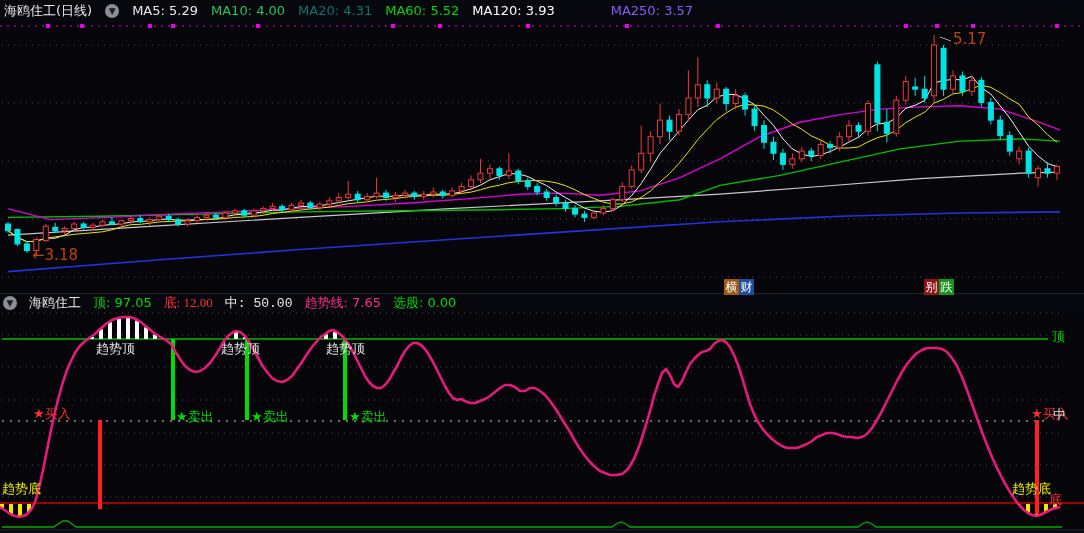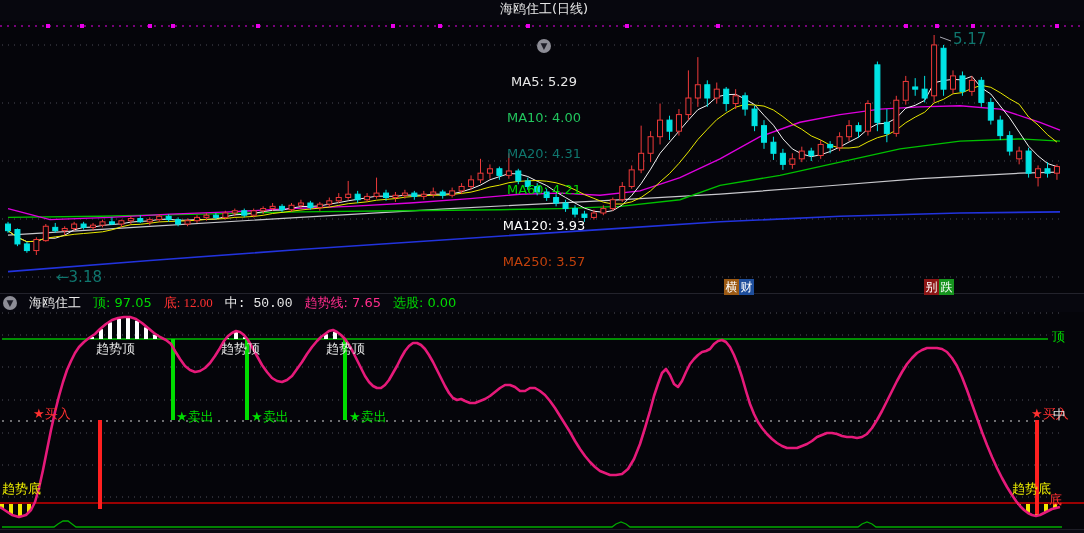--- a/index.html
+++ b/index.html
@@ -2,29 +2,29 @@
 <html><head>
 <meta charset="utf-8">
 <style>
   * { margin:0; padding:0; box-sizing:border-box; }
   html,body { width:1084px; height:533px; background:#000; overflow:hidden;
               font-family:"DejaVu Sans","Liberation Sans",sans-serif; }
   #app { position:relative; width:1084px; height:533px; background:#05050a; }
   svg { position:absolute; left:0; top:0; }
   .hdr { position:absolute; left:0; width:1084px; display:flex; align-items:center;
          background:#07070e; color:#e8e8e8; font-size:13px; white-space:nowrap; }
-  #main-header { top:0; height:21px; gap:21px; padding-left:4px;flex-direction:column; }
+  #main-header { top:0; height:21px; gap:13px; padding-left:4px; }
   #sub-header  { top:294px; height:18px; gap:12px; padding-left:3px; font-size:13px; }
   .chev { display:inline-flex; width:14px; height:14px; border-radius:50%;
           background:#8d8d96; color:#1c1c26; font-size:9px; line-height:14px;
           align-items:center; justify-content:center; flex:0 0 auto; }
   .lbl { position:absolute; font-size:13px; line-height:14px; white-space:nowrap; }
   .marker { position:absolute; display:flex; font-size:12px; line-height:16px; color:#fff; }
   .marker span { display:block; width:15px; height:16px; text-align:center; }
-  .anno { position:absolute; color:#0f766e; font-size:15px; white-space:nowrap; }
+  .anno { position:absolute; color:#c2410c; font-size:15px; white-space:nowrap; }
   #sep1 { position:absolute; left:0; top:293px; width:1084px; height:1px; background:#23232c; }
   #bottom-strip { position:absolute; left:0; top:529px; width:1084px; height:4px;
                   background:#0b0b13; border-top:1px solid #1d1d26; }
 </style>
 </head>
 <body>
 
 <div id="app">
 
   <svg id="chart-svg" width="1084" height="533" viewBox="0 0 1084 533">
@@ -403,37 +403,37 @@
 
   <div id="sep1"></div>
   <div id="bottom-strip"></div>
 
   <div id="main-header" class="hdr">
     <span>海鸥住工(日线)</span>
     <span class="chev">▼</span>
     <span class="ma-item" style="color: rgb(232, 232, 232);">MA5: 5.29</span>
     <span class="ma-item" style="color: #22c55e;">MA10: 4.00</span>
     <span class="ma-item" style="color: #0f766e;">MA20: 4.31</span>
-    <span class="ma-item" style="color: rgb(0, 216, 0);">MA60: 4.21</span>
+    <span class="ma-item" style="color: rgb(0, 216, 0);">MA60: 5.52</span>
     <span class="ma-item" style="color: #ffffff;">MA120: 3.93</span>
-    <span class="ma-item" style="color: #c2410c;">MA250: 3.57</span>
+    <span class="ma-item" style="color: #8b5cf6; margin-left: 43px;">MA250: 3.57</span>
   </div>
 
   <div id="sub-header" class="hdr">
     <span class="chev">▼</span>
     <span class="sub-item" style="color: rgb(232, 232, 232);">海鸥住工</span>
     <span class="sub-item" style="color: rgb(0, 216, 0);">顶: 97.05</span>
     <span class="sub-item" style="color: rgb(255, 50, 50); font-family: Liberation Serif, serif;">底: 12.00</span>
     <span class="sub-item" style="color: rgb(232, 232, 232); font-family: Liberation Mono, monospace;">中: 50.00</span>
     <span class="sub-item" style="color: rgb(255, 45, 140);">趋势线: 7.65</span>
     <span class="sub-item" style="color: rgb(0, 216, 0);">选股: 0.00</span>
   </div>
 
   <div class="anno" id="anno-high" style="left: 953px; top: 30px;">5.17</div>
-  <div class="anno" id="anno-low" style="left: 56px; top: 246px; margin-top: 22px;">←3.18</div>
+  <div class="anno" id="anno-low" style="left: 32px; top: 246px;">←3.18</div>
 
   <div id="overlay-root">
       <div class="lbl" style="left: 96px; top: 342px; color: rgb(232, 232, 232);">趋势顶</div>
       <div class="lbl" style="left: 221px; top: 342px; color: rgb(232, 232, 232);">趋势顶</div>
       <div class="lbl" style="left: 326px; top: 342px; color: rgb(232, 232, 232);">趋势顶</div>
       <div class="lbl" style="left: 176px; top: 410px; color: rgb(0, 221, 0);">★卖出</div>
       <div class="lbl" style="left: 251px; top: 410px; color: rgb(0, 221, 0);">★卖出</div>
       <div class="lbl" style="left: 349px; top: 410px; color: rgb(0, 221, 0);">★卖出</div>
       <div class="lbl" style="left: 33px; top: 407px; color: rgb(255, 48, 48);">★买入</div>
       <div class="lbl" style="left: 1031px; top: 407px; color: rgb(255, 48, 48);">★买入</div>

